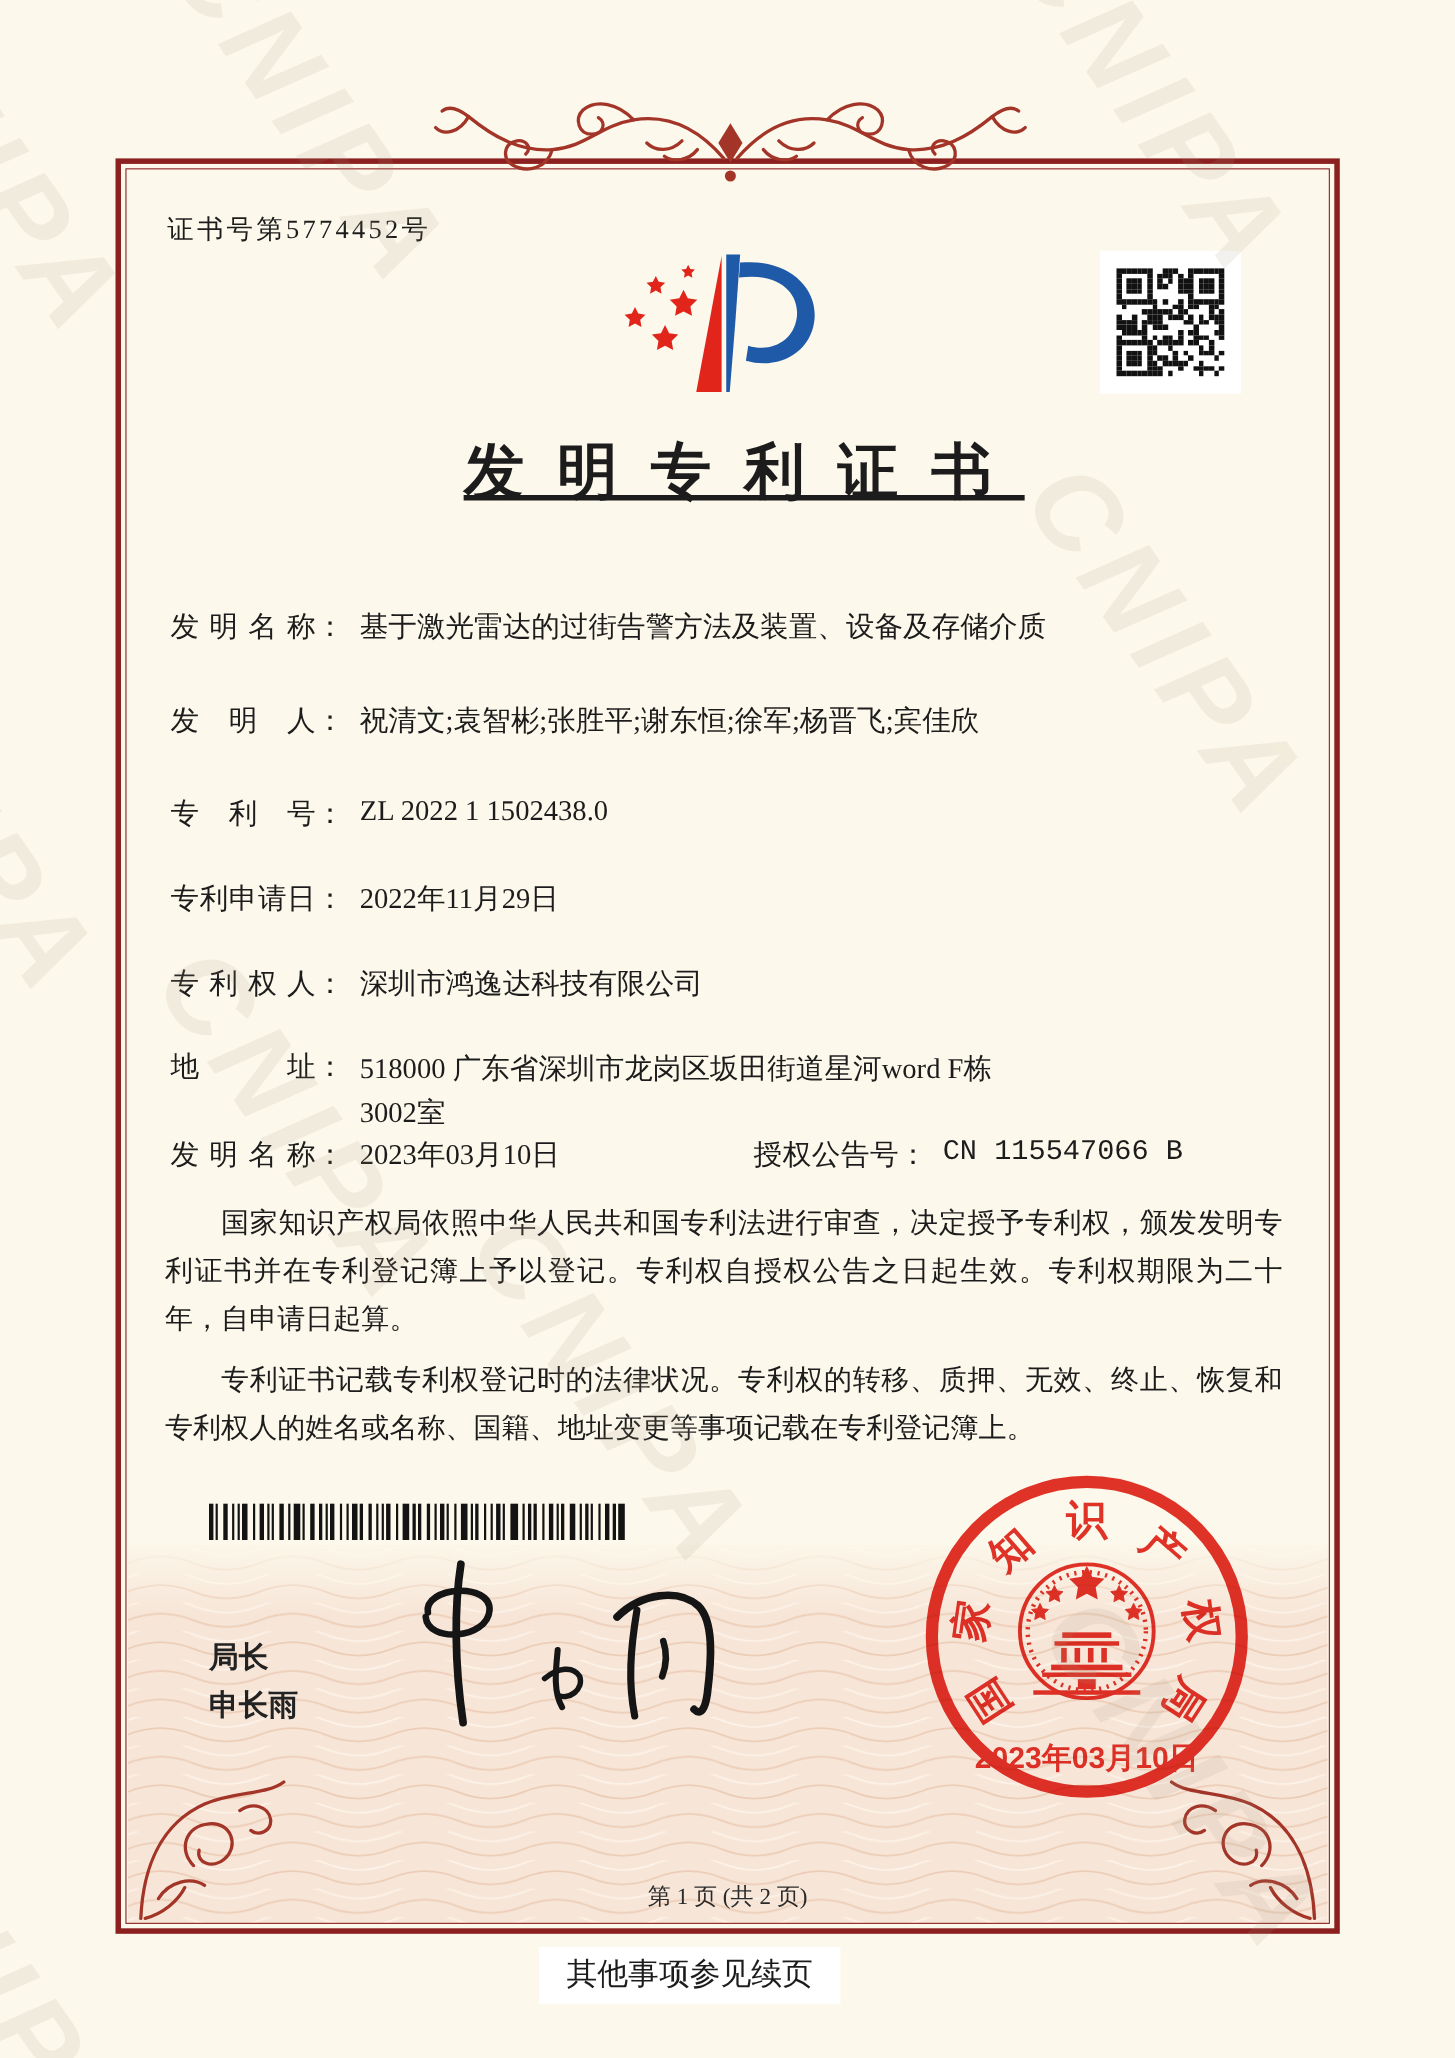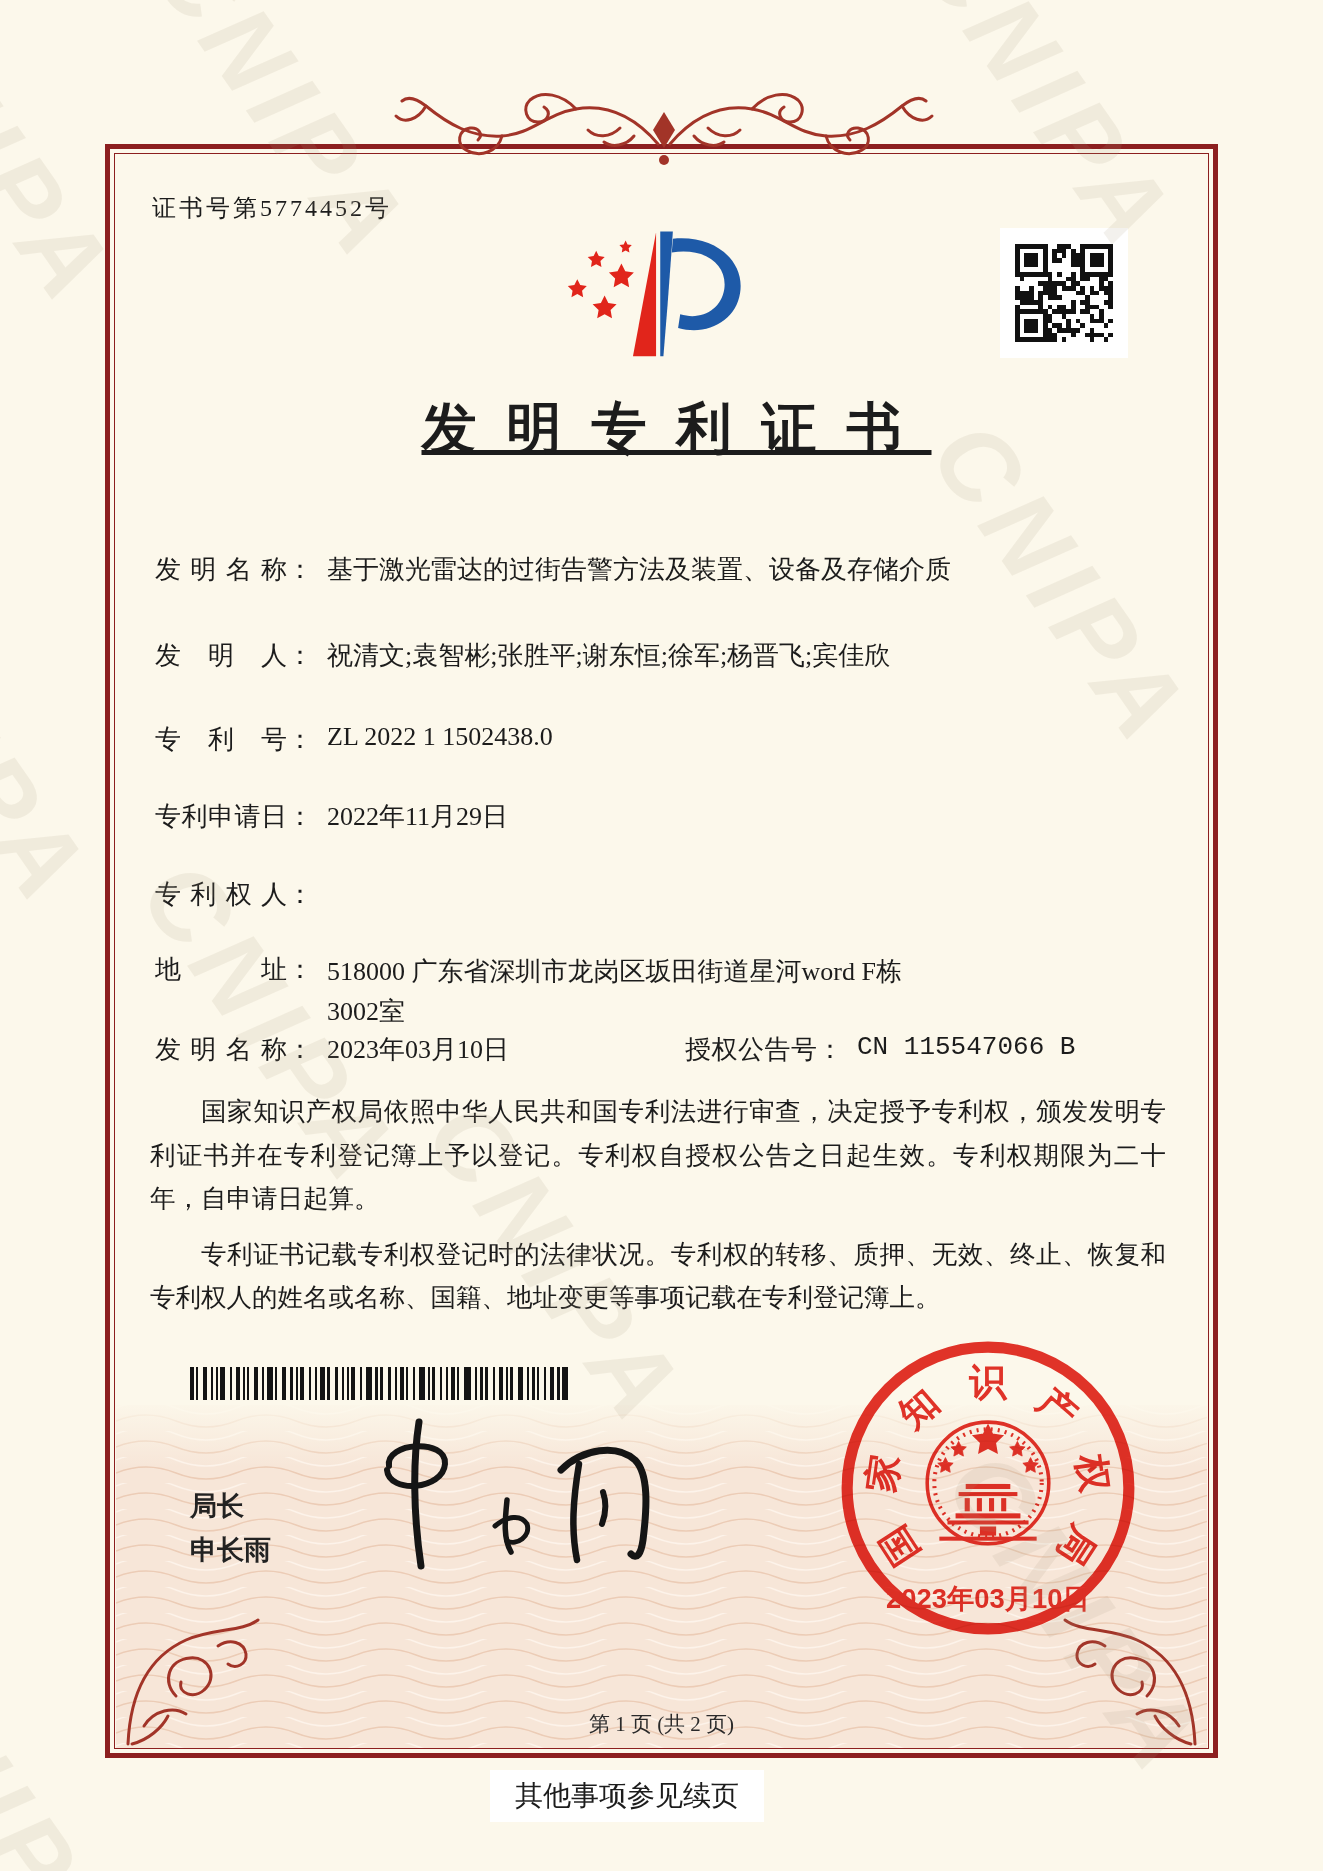--- a/index.html
+++ b/index.html
@@ -597,20 +597,21 @@
       <span class="val">ZL 2022 1 1502438.0</span>
   </div>
   <div class="abs frow" style="top:799px">
     <span class="lbl">专利申请日</span>
       <span class="col">：</span>
       <span class="val">2022年11月29日</span>
   </div>
   <div class="abs frow" style="top:877px">
     <span class="lbl">专利权人</span>
       <span class="col">：</span>
+      <span class="val">深圳市鸿逸达科技有限公司</span>
   </div>
   <div class="abs frow" style="top:952px">
     <span class="lbl">地址</span>
       <span class="col">：</span>
       <span class="val wrap">518000 广东省深圳市龙岗区坂田街道星河word F栋3002室</span>
   </div>
 
   <div class="abs frow" style="top:1032px">
     <span class="lbl">发明名称</span>
       <span class="col">：</span>

